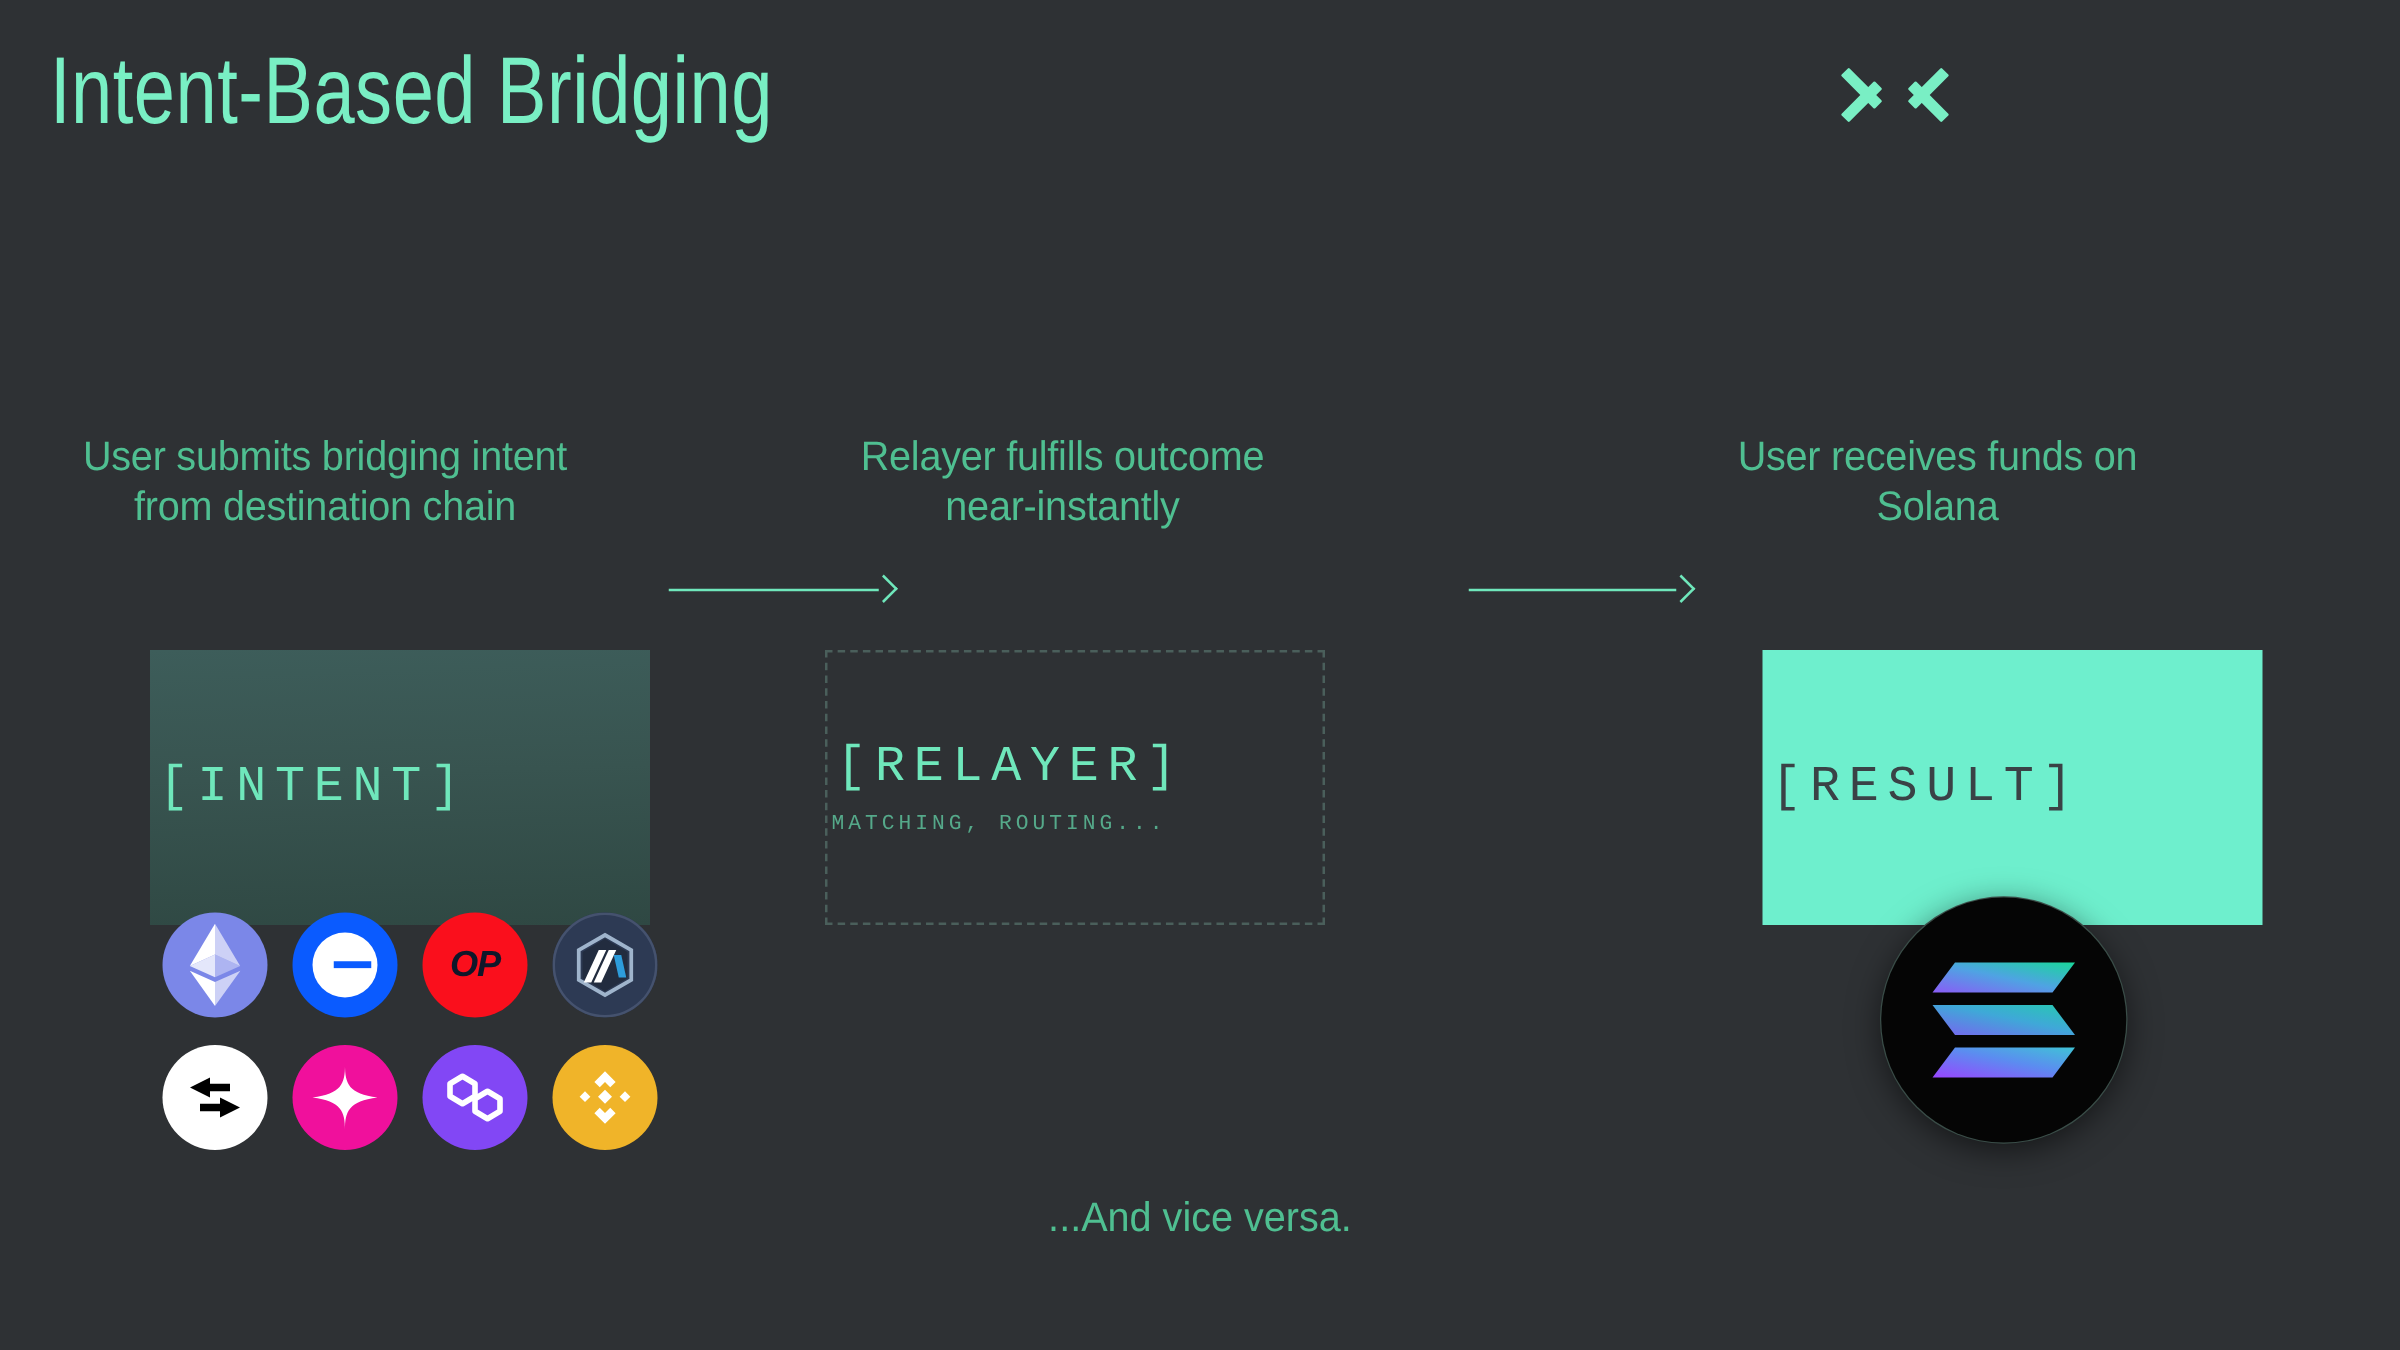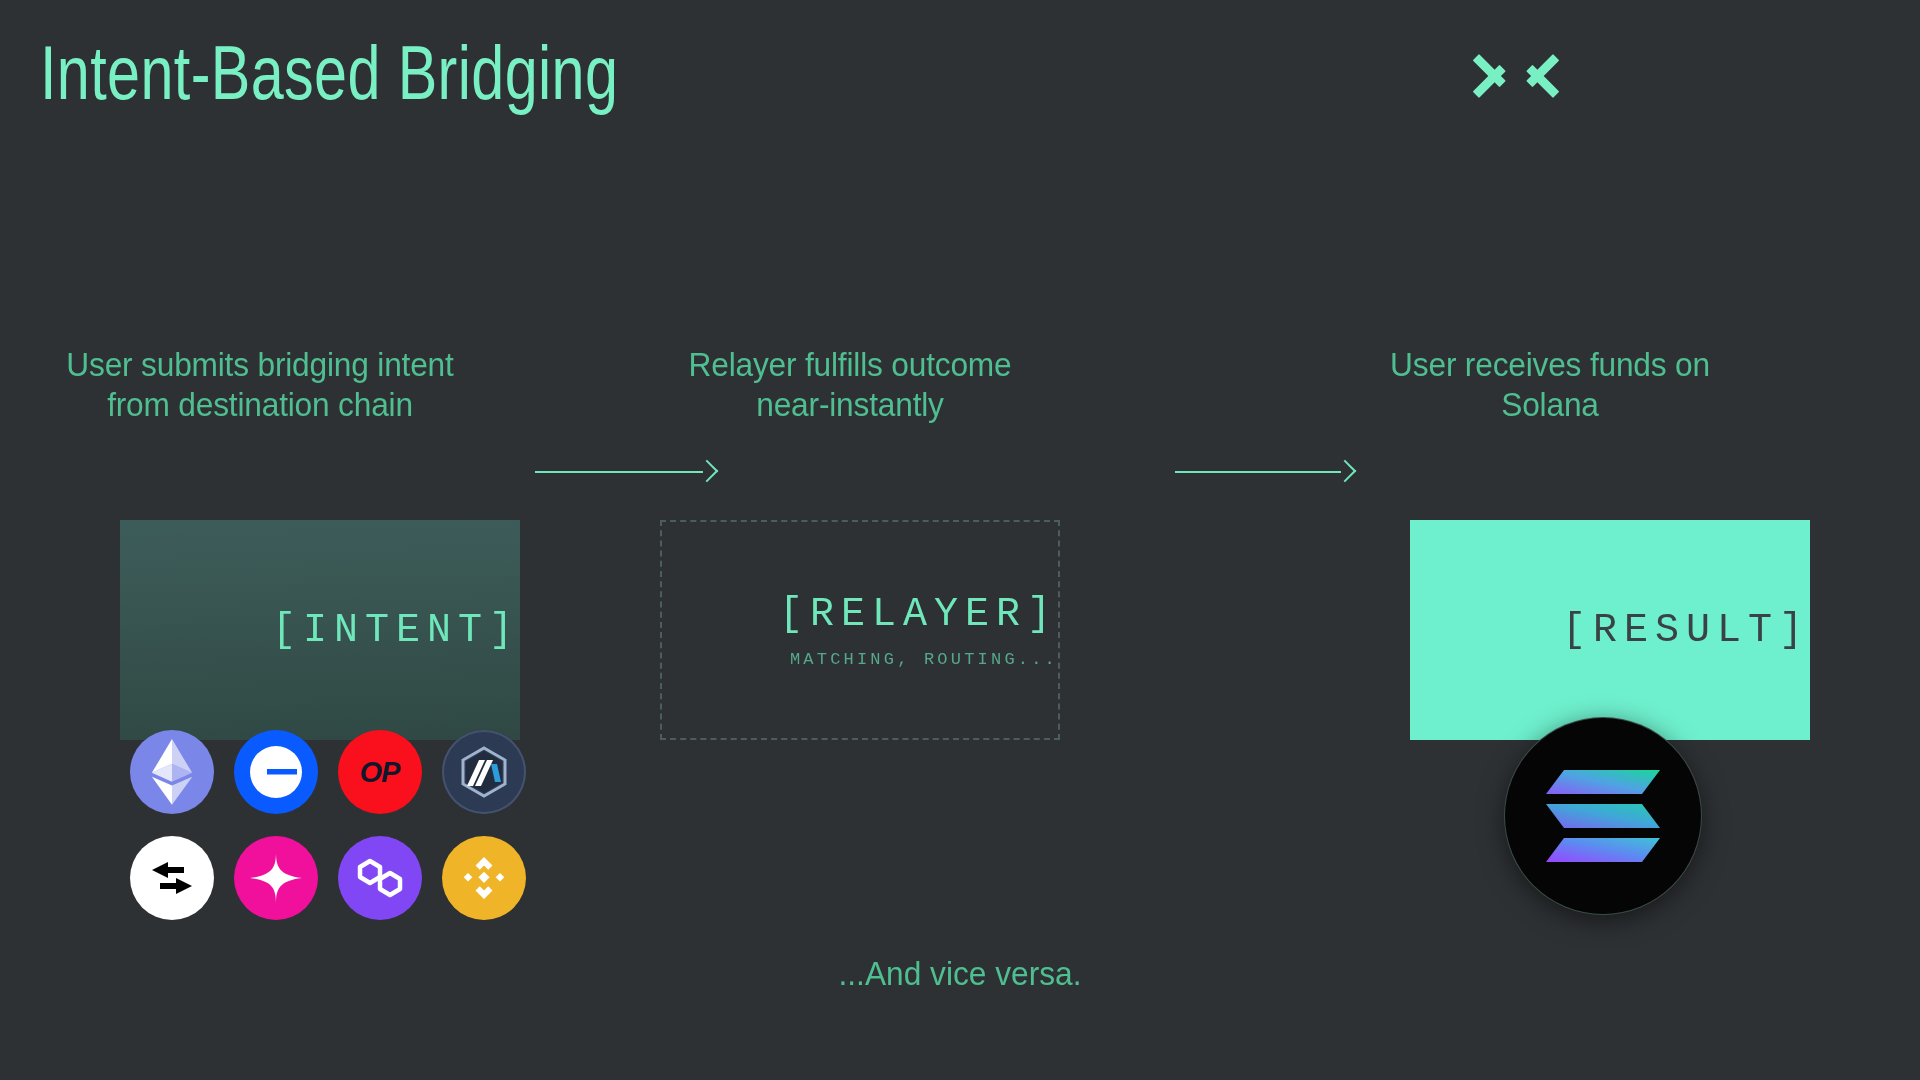--- a/index.html
+++ b/index.html
@@ -63,23 +63,22 @@
     white-space:pre-line;
     transform:scaleX(0.96);
   }
 
   .box{
     position:absolute;
     top:175px;
     height:220px;
     display:flex;
     flex-direction:column;
-    align-items:flex-end;
+    align-items:flex-start;
     justify-content:center;
-    padding-left:14px;
   }
   .box.intent{
     left:80px; width:400px;
     background:linear-gradient(178deg,#3d5d5a 0%,#385450 45%,#2f4843 100%);
   }
   .box.relayer{
     left:10px; width:400px;
     border:2px dashed #4a5f5b;
     background:transparent;
   }

